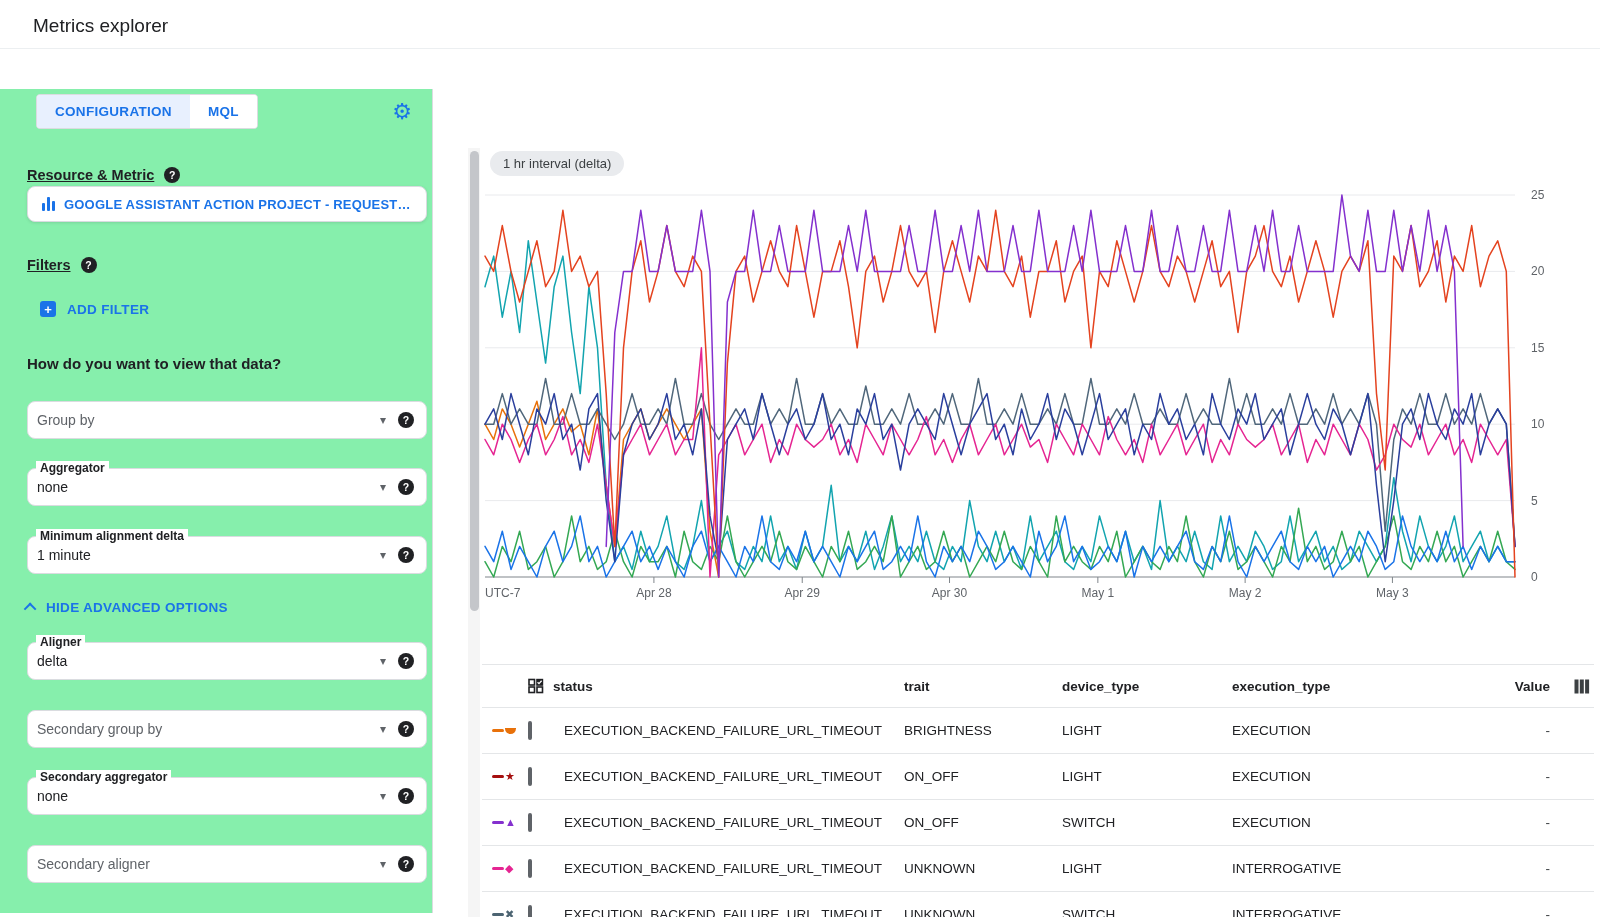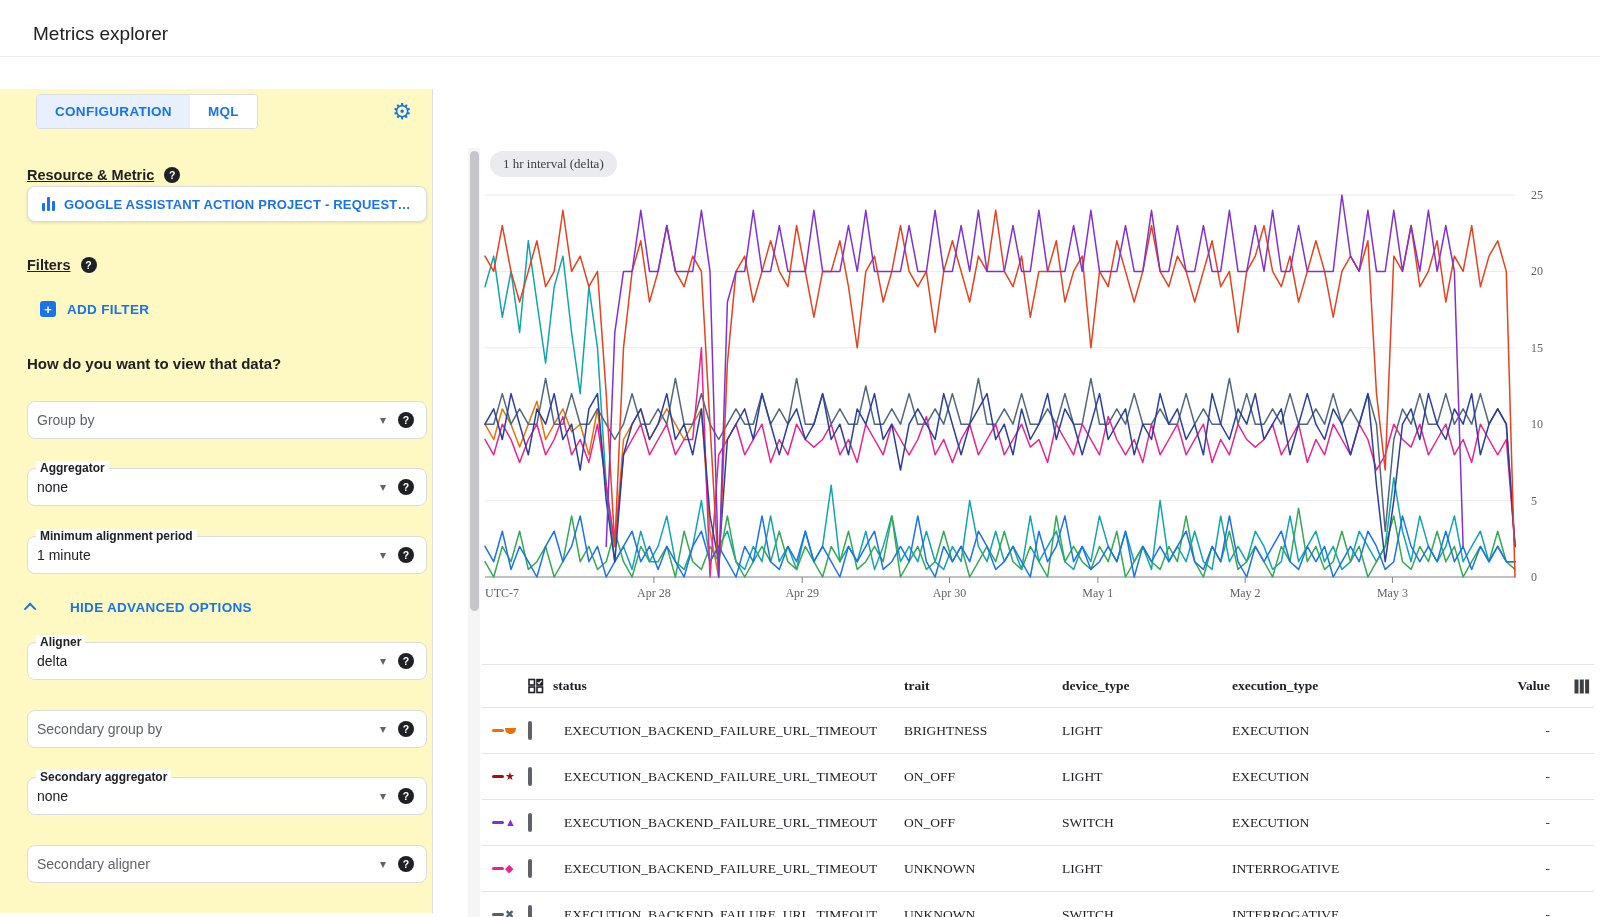--- a/index.html
+++ b/index.html
@@ -1,34 +1,34 @@
 <!DOCTYPE html>
 <html><head>
 <meta charset="utf-8">
 <style>
   * { margin:0; padding:0; box-sizing:border-box; }
   html,body { width:1600px; height:917px; overflow:hidden; background:#fff;
     font-family:"Liberation Sans", sans-serif; color:#202124; }
   .page { position:relative; width:1600px; height:917px; background:#fff; }
 
   
-  .app-header { position:absolute; top:12px; left:0; right:0; height:45px; background:#fff;
+  .app-header { position:absolute; top:4px; left:0; right:0; height:45px; background:#fff;
     border-bottom:1px solid #eceff1; display:flex; align-items:center; padding-left:33px; }
   .app-title { font-size:19px; color:#202124; }
 
   
   .tabs-row { position:absolute; top:45px; left:0; right:0; height:44px; background:#fff;
     border-bottom:1px solid #dadce0; display:flex; align-items:stretch; padding-left:0; }
   .tab { display:flex; align-items:center; padding:0 27px; font-size:13.5px; font-weight:bold;
     letter-spacing:.3px; color:#5f6368; position:relative; cursor:pointer; }
   .tab.active { color:#1a73e8; }
   .tab.active::after { content:""; position:absolute; left:0; right:0; bottom:-1px; height:3px; background:#1a73e8; }
 
   
-  .left-panel { position:absolute; top:89px; left:0; width:433px; bottom:4px; background:#fef9c3;
+  .left-panel { position:absolute; top:89px; left:0; width:433px; bottom:4px; background:#86efac;
     border-right:1px solid #dadce0; }
   .mode-row { position:absolute; top:5px; left:36px; right:12px; display:flex; align-items:center; }
   .mode-toggle { display:flex; border:1px solid #dadce0; border-radius:4px; overflow:hidden; background:#fff; }
   .mode-opt { padding:9px 18px; font-size:13.5px; font-weight:bold; letter-spacing:.3px; color:#1a73e8; cursor:pointer; background:#fff; }
   .mode-opt.selected { background:#e8f0fe; }
   .gear { margin-left:auto; margin-right:8px; font-size:22px; color:#1a73e8; cursor:pointer; line-height:1; }
 
   .section-label { font-size:14.5px; font-weight:bold; color:#202124; display:inline-flex; align-items:center; gap:10px;text-decoration:underline; }
   .help-q { display:inline-flex; width:16px; height:16px; border-radius:50%; background:#202124; color:#fff;
     font-size:10.5px; font-weight:bold; align-items:center; justify-content:center; flex:0 0 auto; }
@@ -55,39 +55,39 @@
   .float-label { position:absolute; top:-8px; left:8px; background:#fff; padding:0 4px; font-size:12px;
     font-weight:bold; color:#202124; line-height:14px; }
   .select-value { font-size:14px; color:#202124; }
   .select-placeholder { font-size:14px; color:#5f6368; }
   .caret { margin-left:auto; font-size:12px; color:#5f6368; padding-right:12px; }
   .select-field .help-q { flex:0 0 auto; }
 
   .adv-toggle { position:absolute; top:511px; left:27px; display:flex; align-items:center; gap:10px; cursor:pointer; }
   .chev-up { width:9px; height:9px; border-left:2.5px solid #1a73e8; border-top:2.5px solid #1a73e8;
     transform:rotate(45deg) translateY(2px); }
-  .adv-toggle-label { font-size:13.5px; font-weight:bold; letter-spacing:.3px; color:#1a73e8;margin-left:24px; }
+  .adv-toggle-label { font-size:13.5px; font-weight:bold; letter-spacing:.3px; color:#1a73e8; }
 
   
   .right-panel { position:absolute; top:89px; left:468px; right:0; bottom:0; background:#fff; overflow:hidden; }
   .chart-toolbar { position:absolute; top:0; left:0; right:0; height:58px; border-bottom:1px solid #dadce0;
     display:flex; align-items:center; padding:0 50px 0 30px; background:#fff; }
   .chart-type { display:flex; align-items:center; gap:8px; font-size:14.5px; color:#202124; cursor:pointer; }
   .chart-type .dn { font-size:11px; color:#3c4043; }
   .ranges { margin-left:auto; display:flex; align-items:center; gap:34px; }
   .range-btn { font-size:13.5px; font-weight:bold; color:#5f6368; cursor:pointer; letter-spacing:.2px; }
   .custom-btn { font-size:13.5px; font-weight:bold; color:#1a73e8; cursor:pointer; letter-spacing:.3px; margin-left:4px; }
   .save-chart-btn { margin-left:30px; background:#1a73e8; color:#fff; border:none; border-radius:4px;
     height:36px; padding:0 17px; font-size:14px; font-family:inherit; cursor:pointer; }
   .kebab { margin-left:16px; font-size:17px; color:#5f6368; cursor:pointer; font-weight:bold; }
 
   .v-scrollbar { position:absolute; top:59px; left:0; width:12px; bottom:0; background:#f5f5f5; }
   .v-thumb { position:absolute; top:3px; left:1.5px; width:9px; height:460px; background:#c4c6ca; border-radius:5px; }
 
-  .panel-body { position:absolute; top:59px; left:14px; right:0; bottom:0;font-family:Liberation Serif, serif; }
+  .panel-body { position:absolute; top:59px; left:14px; right:0; bottom:0; }
   .interval-chip { position:absolute; top:3px; left:8px; background:#e9ebee; border-radius:13px;
     padding:5px 13px; font-size:13px; color:#3c4043; }
 
   .chart-wrap { position:absolute; top:37px; left:1px; }
 
   
   .series-table { position:absolute; top:516px; left:0; right:6px; }
   .trow { display:grid; grid-template-columns:46px 36px 340px 158px 170px 250px 1fr 44px;
     align-items:center; height:46px; border-bottom:1px solid #e4e6e8; font-size:13.5px; color:#202124; }
   .trow.thead { height:44px; border-top:1px solid #e4e6e8; font-weight:bold; }
@@ -155,21 +155,21 @@
     </div>
 
     <div class="select-field" style="top:379px">
       <span class="float-label">Aggregator</span>
       <span class="select-value">none</span>
       <span class="caret">▾</span>
       <span class="help-q">?</span>
     </div>
 
     <div class="select-field" style="top:447px">
-      <span class="float-label">Minimum alignment period</span>
+      <span class="float-label">Minimum alignment delta</span>
       <span class="select-value">1 minute</span>
       <span class="caret">▾</span>
       <span class="help-q">?</span>
     </div>
 
     <div class="adv-toggle">
       <span class="chev-up"></span>
       <span class="adv-toggle-label">HIDE ADVANCED OPTIONS</span>
     </div>
 

